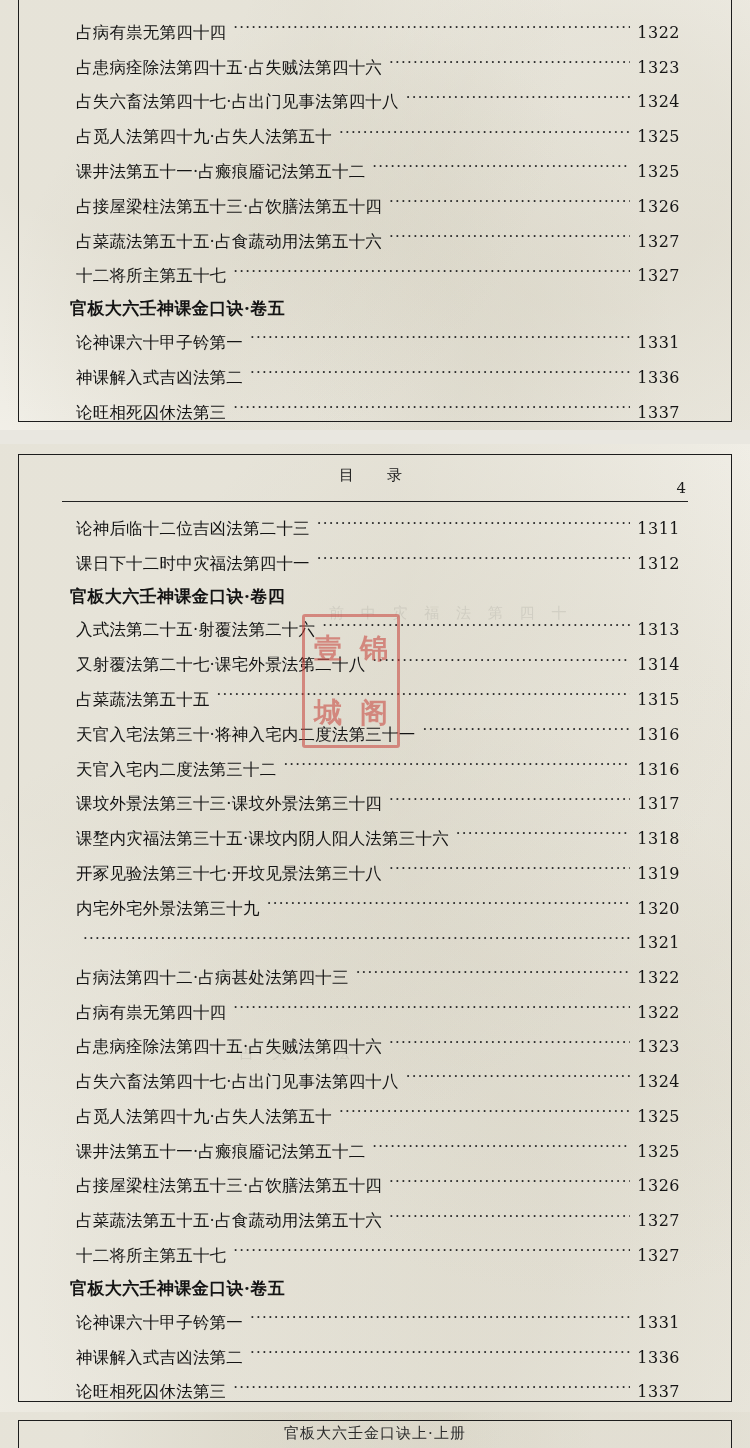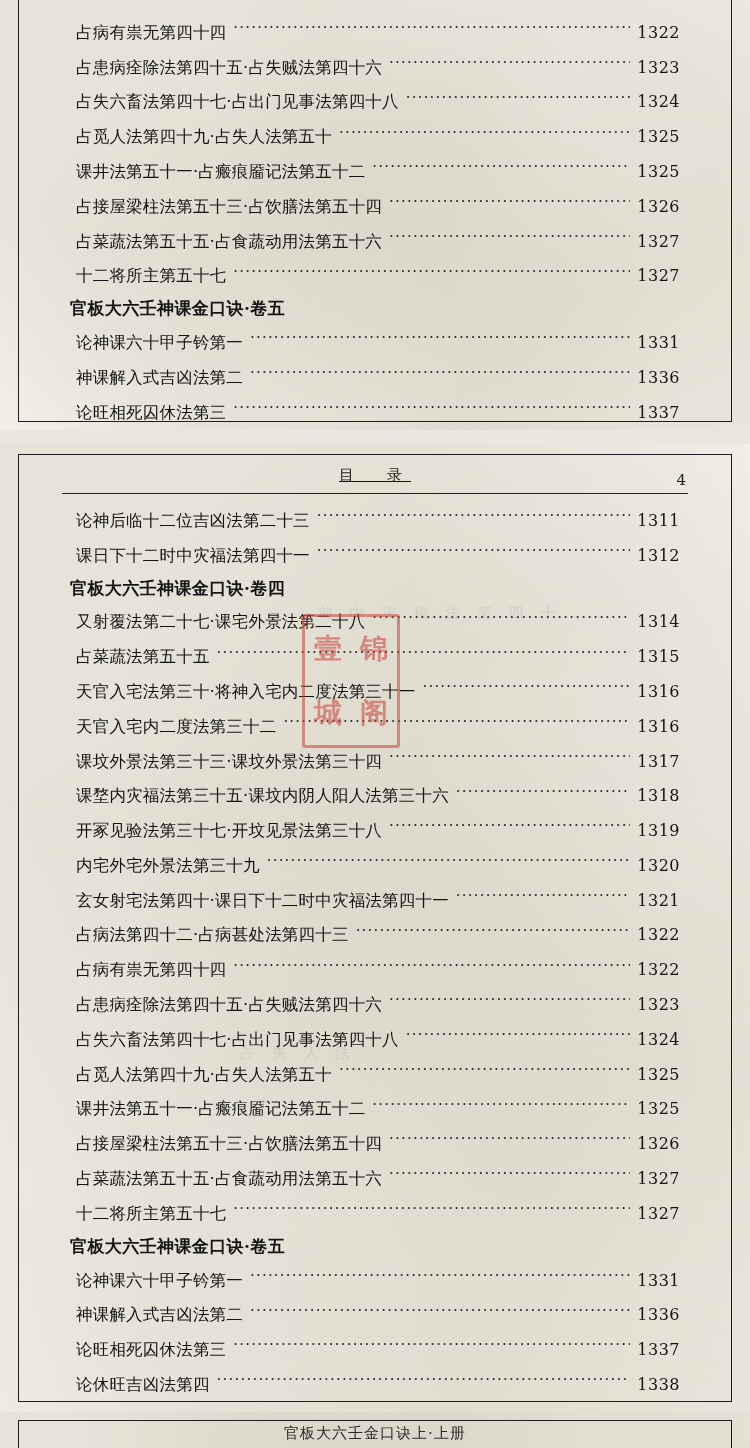--- a/index.html
+++ b/index.html
@@ -101,24 +101,23 @@
     color: #2a2a2a;
     letter-spacing: 1px;
   }
 
   
   .running-head {
     position: relative;
     display: flex;
     align-items: flex-start;
     justify-content: center;
-    padding-bottom: 8px;
+    padding-bottom: 16px;
     margin-bottom: 6px;
     border-bottom: 1px solid #222;
-    text-decoration: underline;
   }
   .running-head .rh-title {
     font-size: 15px;
     letter-spacing: 9px;
     color: #1b1b1b;
   }
   .running-head .rh-page {
     position: absolute;
     right: 2px;
     bottom: 4px;
@@ -214,21 +213,21 @@
   
   .ghost {
     position: absolute;
     z-index: 1;
     color: rgba(120,120,110,0.16);
     font-size: 15px;
     letter-spacing: 6px;
     pointer-events: none;
     white-space: nowrap;
   }
-  .ghost-1 { left: 318px; top: 160px; }
+  .ghost-1 { left: 329px; top: 160px; }
   .ghost-2 { left: 240px; top: 600px; }
 </style>
 </head>
 <body>
 
 <div class="page-stack">
 
   <div class="sheet sheet-top">
     <div class="frame"></div>
     <div class="sheet-inner">
@@ -326,20 +325,25 @@
           </li>
           <li class="entry">
             <span class="label">课日下十二时中灾福法第四十一</span>
             <span class="dots"></span>
             <span class="page">1312</span>
           </li>
           <li class="heading">
             <span class="label">官板大六壬神课金口诀·卷四</span>
           </li>
           <li class="entry">
+            <span class="label">入式法第二十五·射覆法第二十六</span>
+            <span class="dots"></span>
+            <span class="page">1313</span>
+          </li>
+          <li class="entry">
             <span class="label">又射覆法第二十七·课宅外景法第二十八</span>
             <span class="dots"></span>
             <span class="page">1314</span>
           </li>
           <li class="entry">
             <span class="label">占菜蔬法第五十五</span>
             <span class="dots"></span>
             <span class="page">1315</span>
           </li>
           <li class="entry">
@@ -366,21 +370,20 @@
             <span class="label">开冢见验法第三十七·开坟见景法第三十八</span>
             <span class="dots"></span>
             <span class="page">1319</span>
           </li>
           <li class="entry">
             <span class="label">内宅外宅外景法第三十九</span>
             <span class="dots"></span>
             <span class="page">1320</span>
           </li>
           <li class="entry">
-            <span class="label">玄女射宅法第四十·课日下十二时中灾福法第四十一</span>
             <span class="dots"></span>
             <span class="page">1321</span>
           </li>
           <li class="entry">
             <span class="label">占病法第四十二·占病甚处法第四十三</span>
             <span class="dots"></span>
             <span class="page">1322</span>
           </li>
           <li class="entry">
             <span class="label">占病有祟无第四十四</span>

